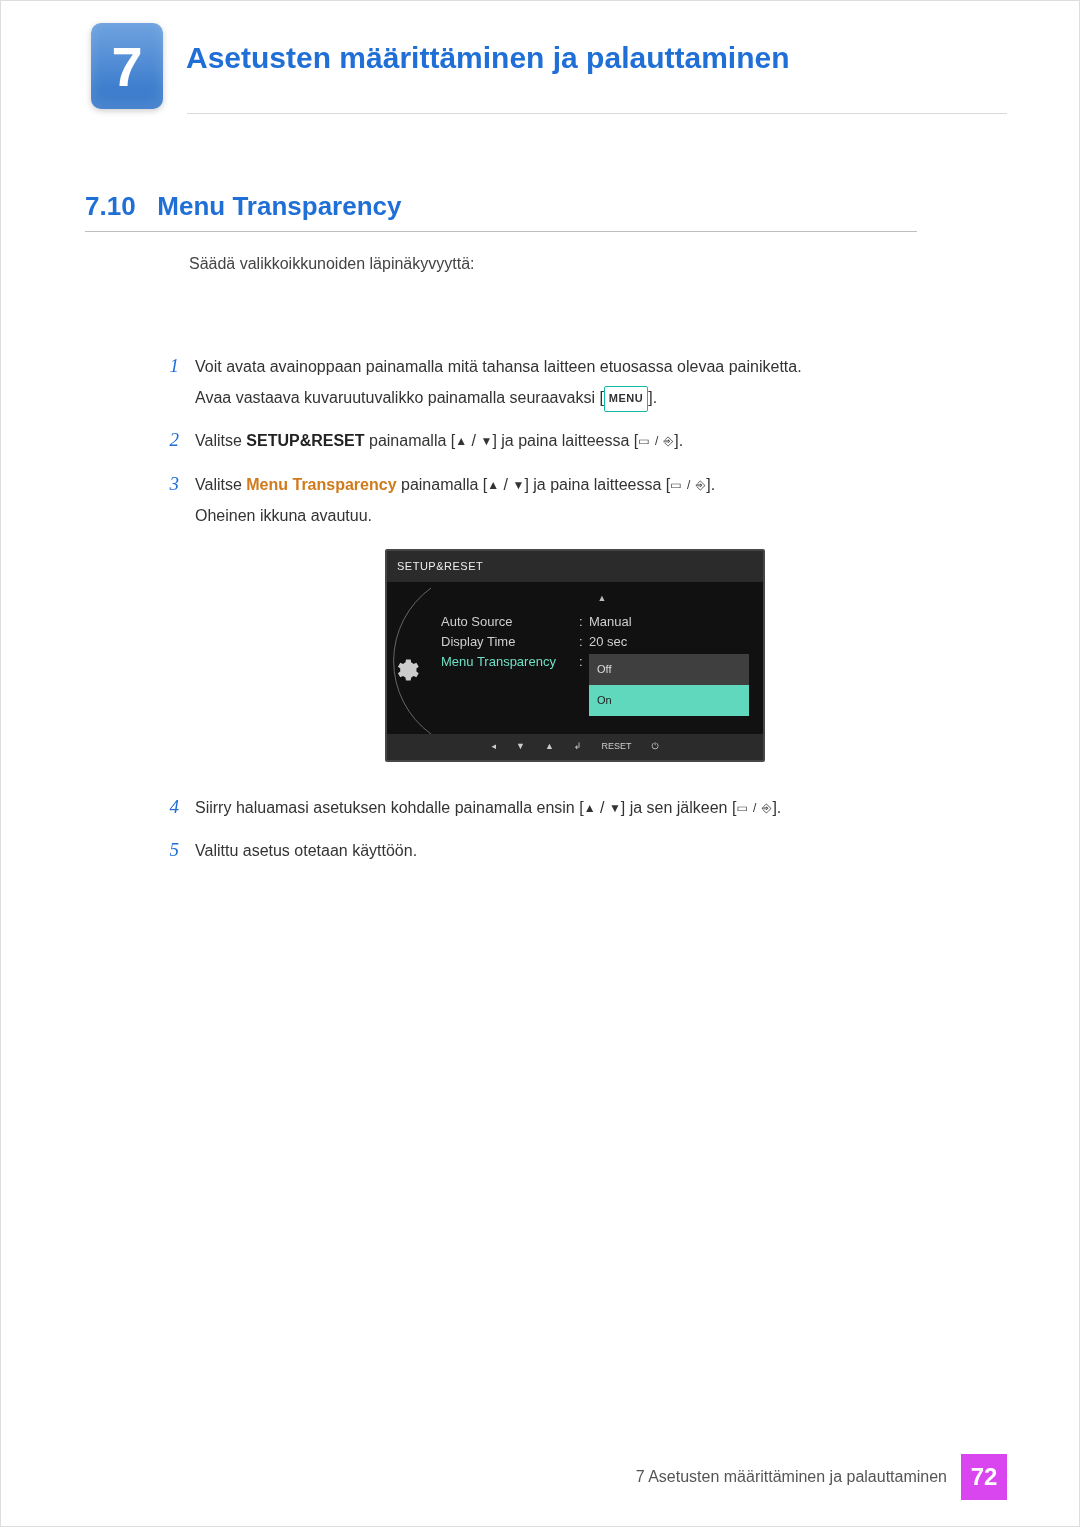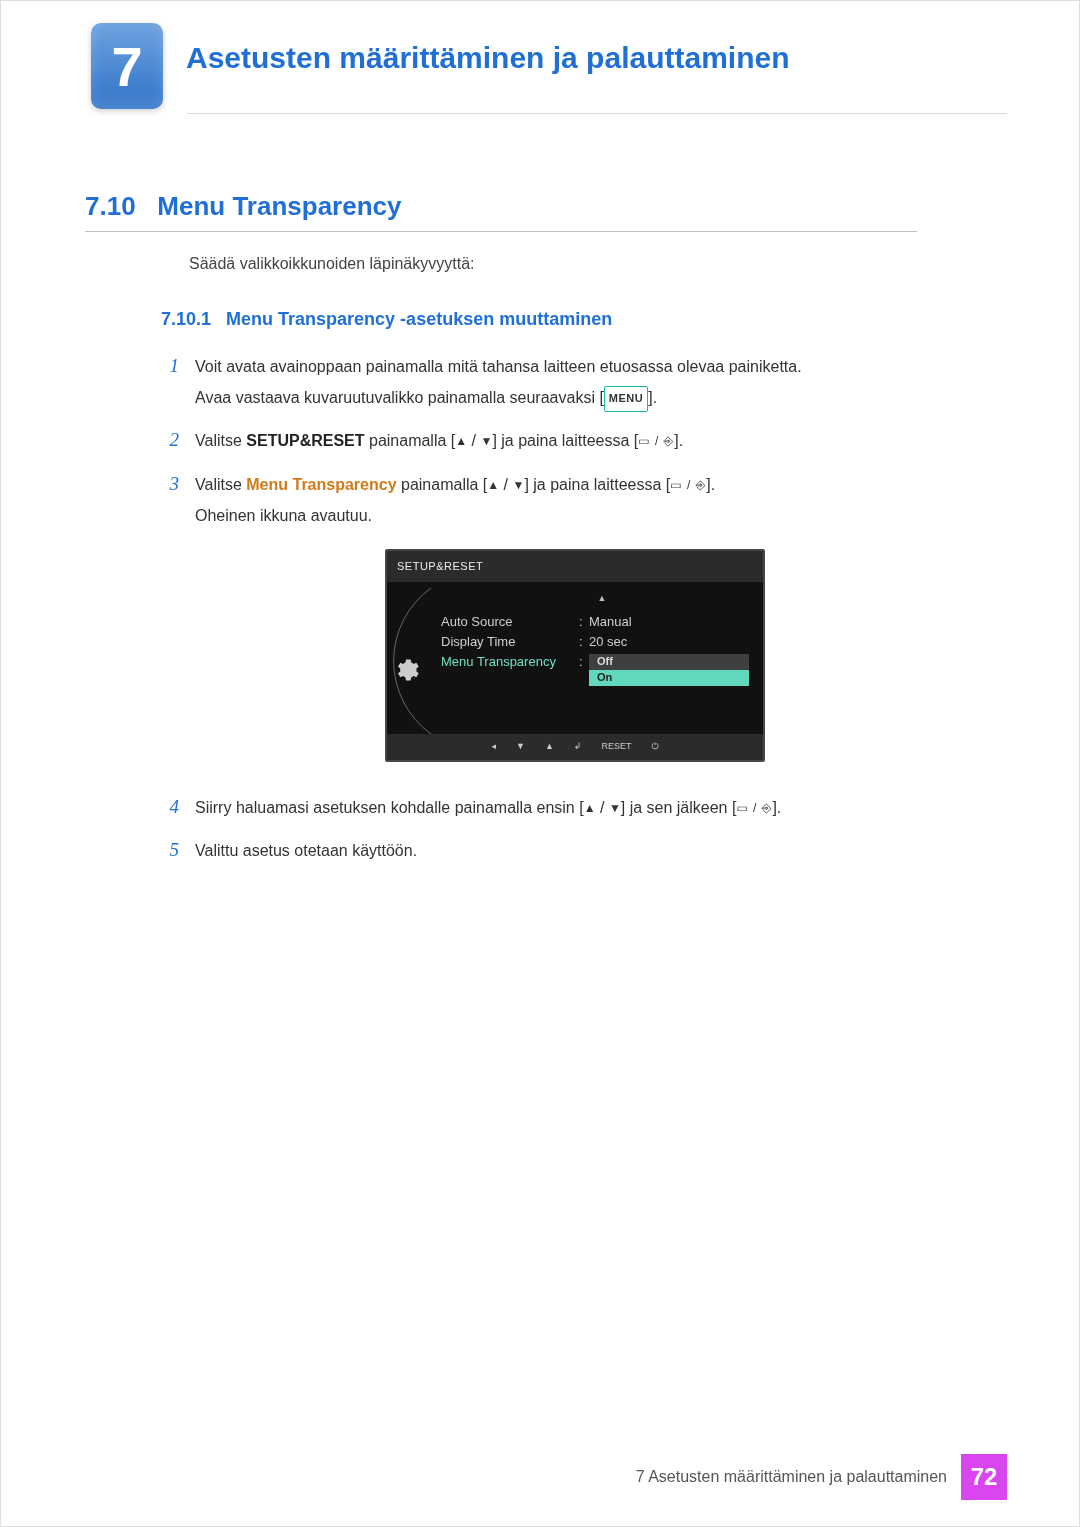--- a/index.html
+++ b/index.html
@@ -189,26 +189,25 @@
     font-size: 9px;
     padding: 2px 0 4px;
   }
   .osd-opts {
     margin-left: 148px;
     width: 160px;
   }
   .osd-opt {
     display: flex;
     align-items: center;
-    height: 16px;
+    height: 31px;
     padding-left: 8px;
     font-size: 11px;
     color: #ddd;
     background: #3f3f3f;
-    font-weight: bold;
   }
   .osd-opt.sel {
     background: #5fd8bd;
     color: #1e1e1e;
   }
   .osd-footer {
     background: #2b2b2b;
     padding: 4px 0;
     display: flex;
     justify-content: center;
@@ -251,24 +250,20 @@
   <div class="header-rule"></div>
 
   <div class="section-h">
     <span>7.10</span>&nbsp;&nbsp;
     <span>Menu Transparency</span>
   </div>
   <div class="section-rule"></div>
 
   <div class="intro">Säädä valikkoikkunoiden läpinäkyvyyttä:</div>
 
-  <div class="subsection-h">
-    <span>7.10.1</span>&nbsp;&nbsp;
-    <span>Menu Transparency -asetuksen muuttaminen</span>
-  </div>
 
   <div class="steps">
 
     <div class="step">
       <div class="num">1</div>
       <div class="body">
         <span>Voit avata avainoppaan painamalla mitä tahansa laitteen etuosassa olevaa painiketta.</span><br>
         <span>Avaa vastaava kuvaruutuvalikko painamalla seuraavaksi [</span><span class="menu-key">MENU</span><span>].</span>
       </div>
     </div>

